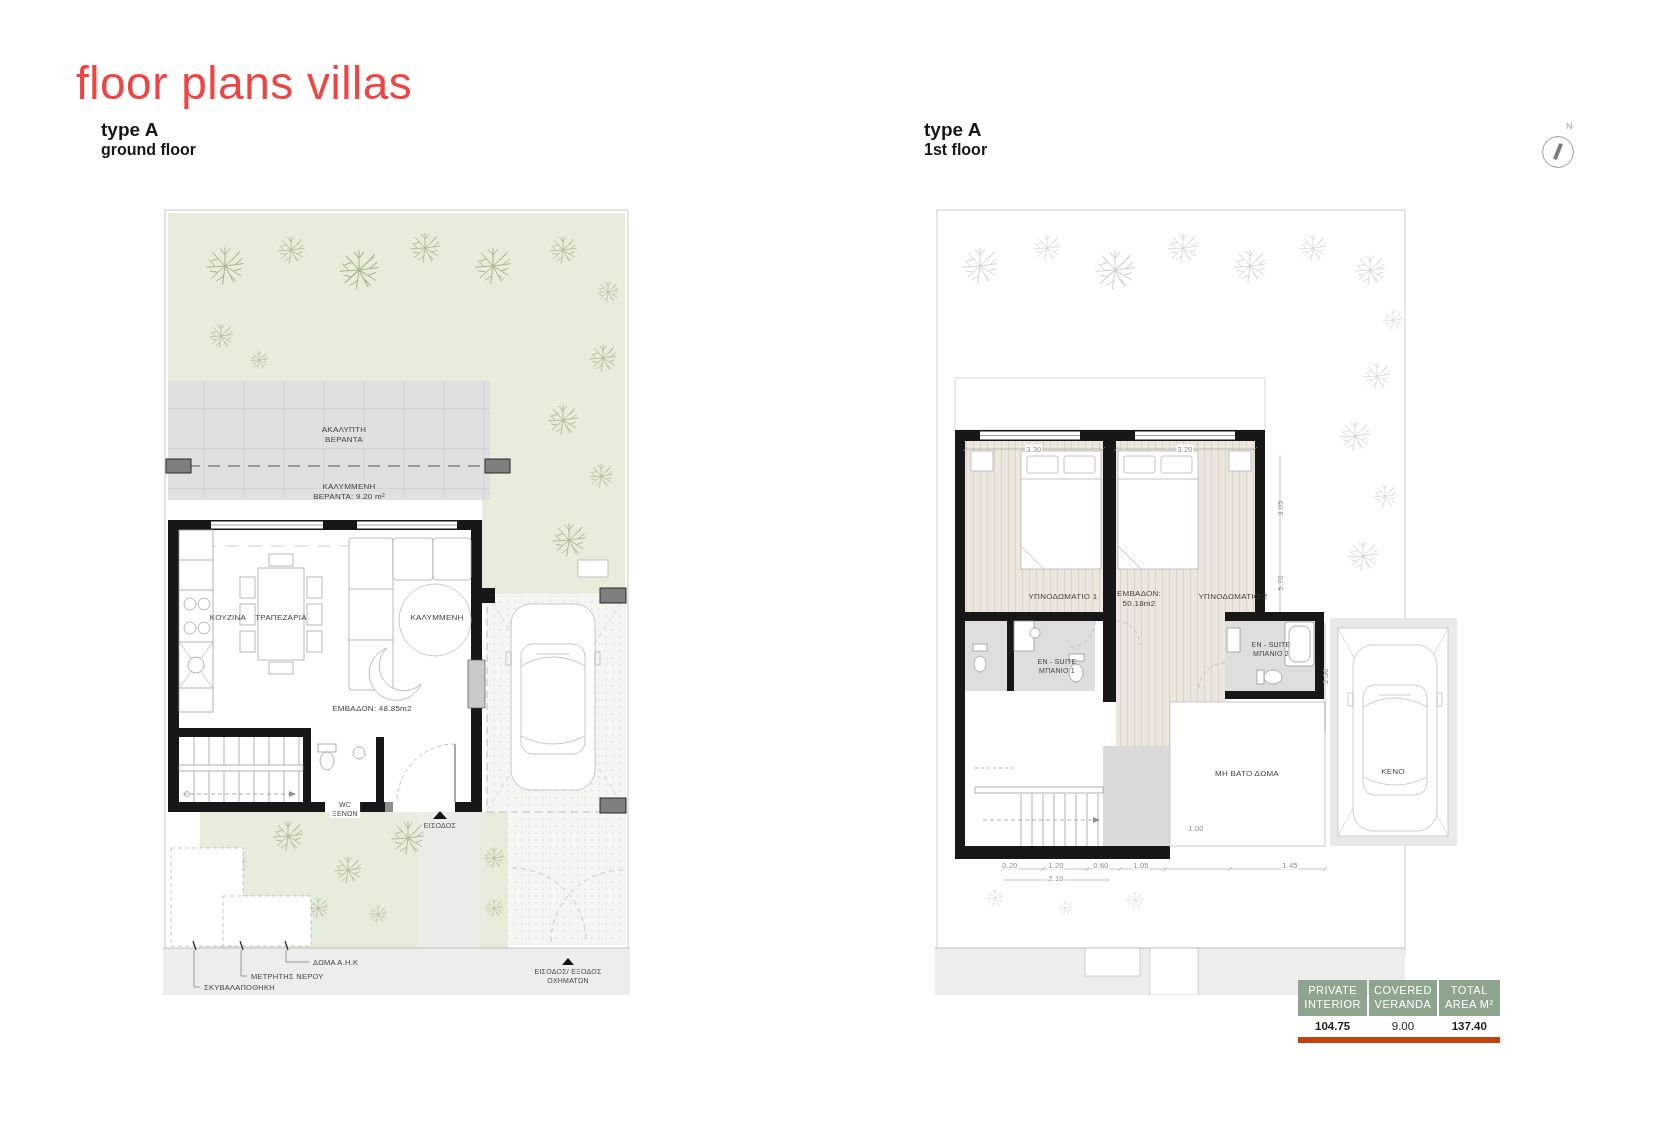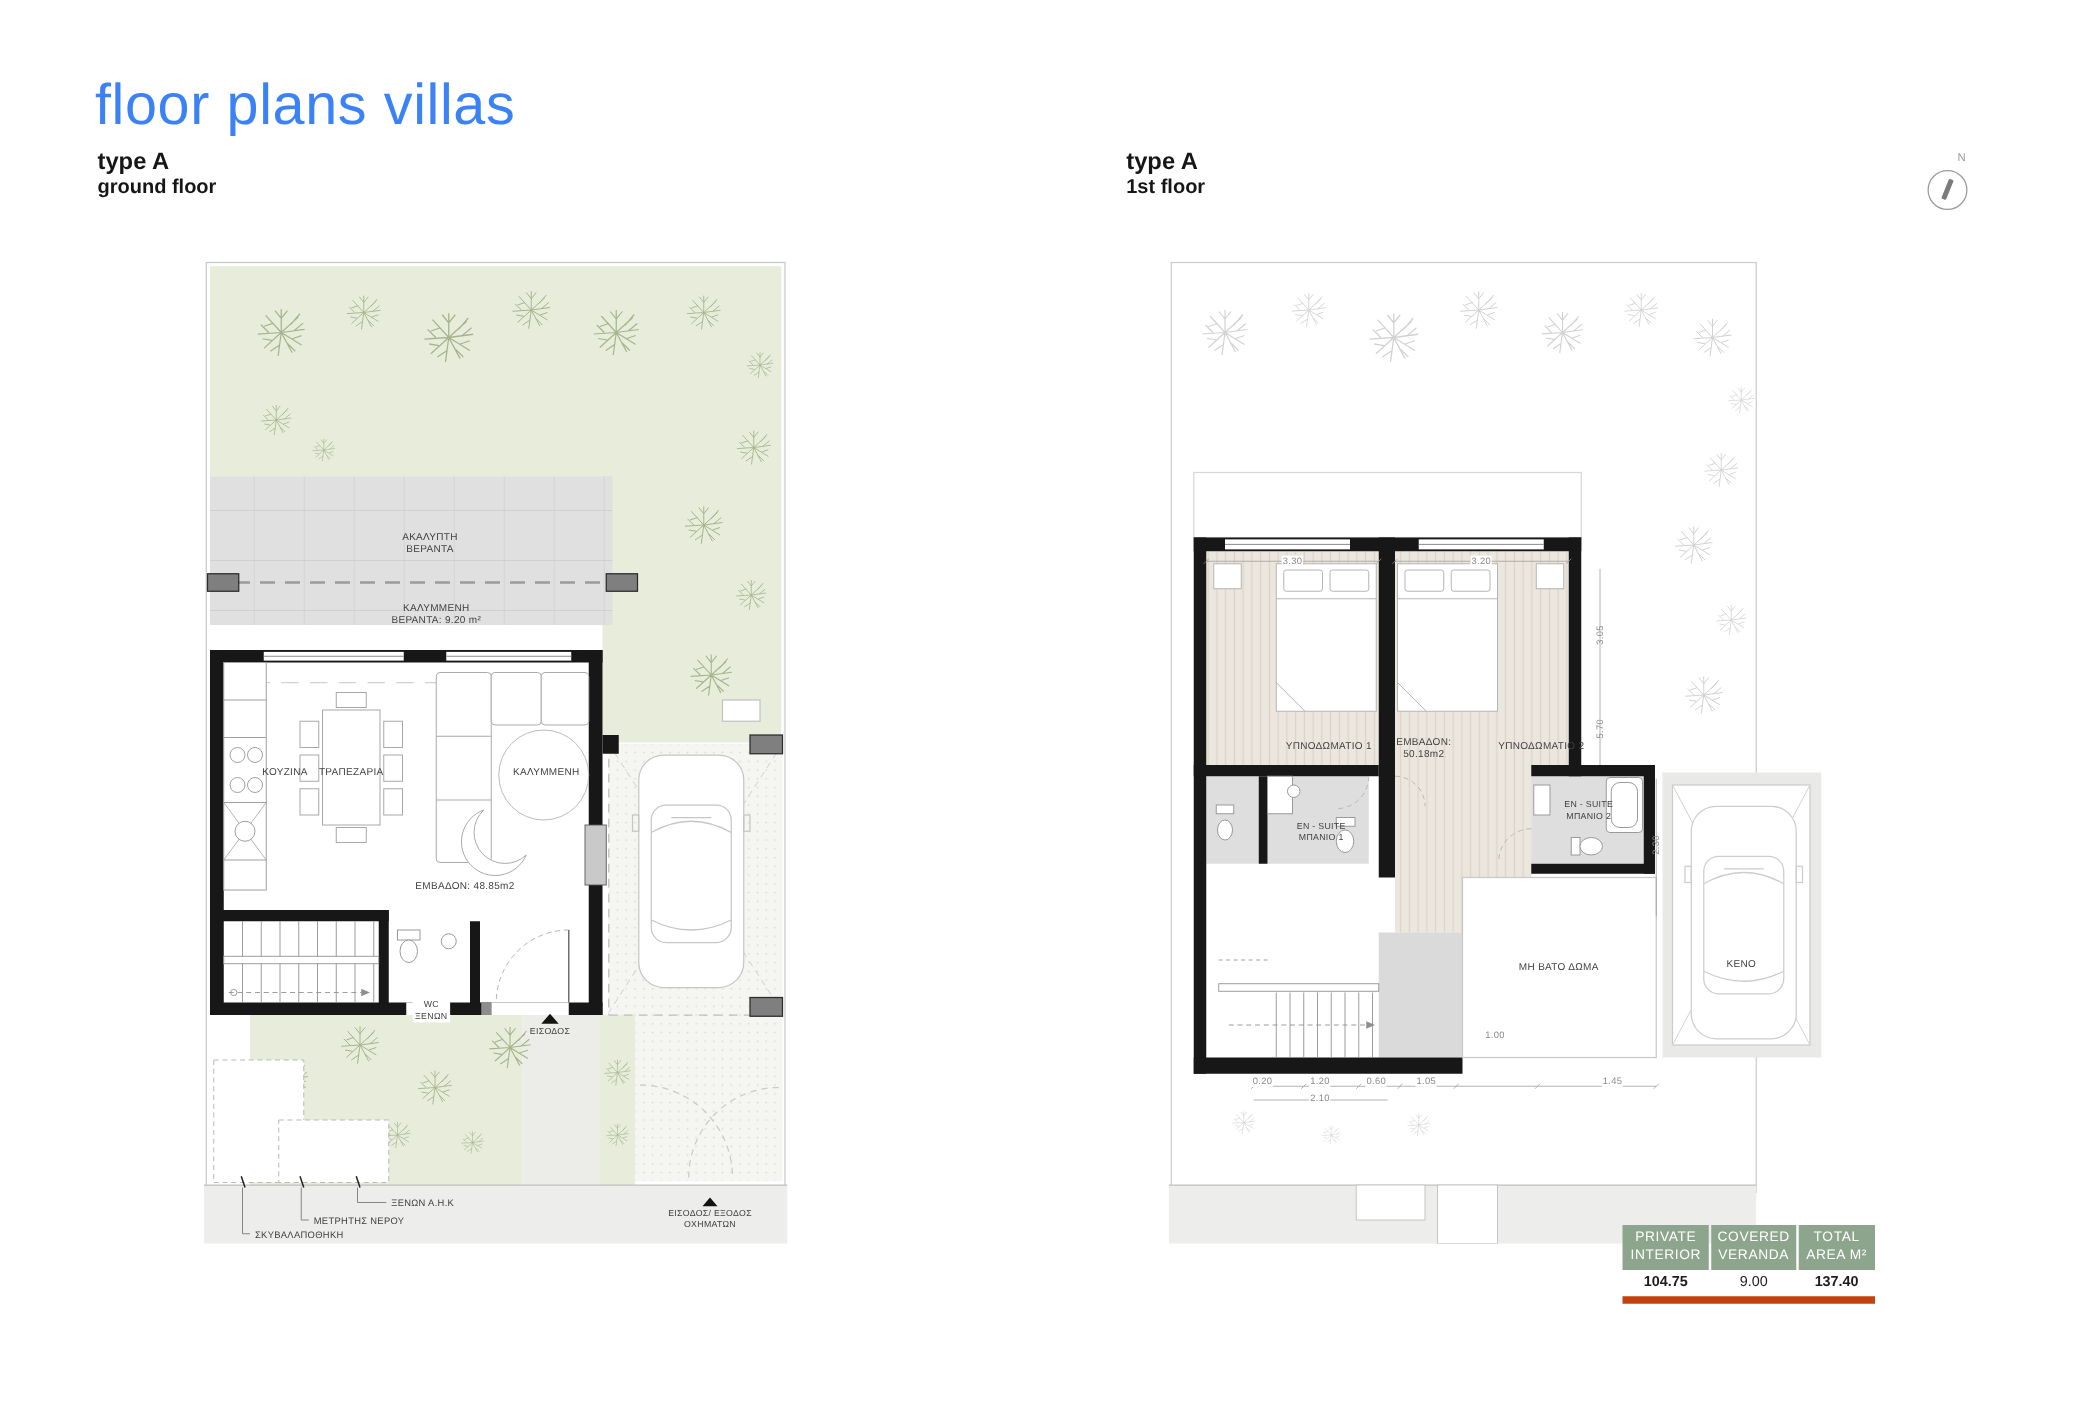--- a/index.html
+++ b/index.html
@@ -1,21 +1,21 @@
 <!DOCTYPE html>
 <html><head>
 <meta charset="utf-8">
 <style>
   html,body{margin:0;padding:0;background:#fff;}
   #page{position:relative;width:1663px;height:1134px;background:#ffffff;overflow:hidden;
         font-family:"Liberation Sans",sans-serif;color:#161616;}
   
   #main-title{position:absolute;left:76px;top:58px;font-size:46px;font-weight:500;
-              letter-spacing:.5px;color:#3b82f6;line-height:1.1;}
-  .plan-sub{position:absolute;line-height:1.18;}
+              letter-spacing:.5px;color:#ef4444;line-height:1.1;}
+  .plan-sub{position:absolute;line-height:1.18;margin-left:23px;}
   .plan-sub .t{font-size:19px;font-weight:700;display:block;}
   .plan-sub .f{font-size:16px;font-weight:700;display:block;}
   
   #compass{position:absolute;left:1542px;top:136px;width:32px;height:32px;}
   #compass .ring{position:absolute;inset:0;border:1px solid #9a9a9a;border-radius:50%;}
   #compass .needle{position:absolute;left:14px;top:7px;width:4px;height:17px;background:#7c7c7c;
                    transform:rotate(22deg);border-radius:1px;}
   #compass .n{position:absolute;left:24px;top:-15px;font-size:9px;color:#9a9a9a;}
   
   .plan{position:absolute;top:208px;}
@@ -272,21 +272,21 @@
     <div class="lbl" style="left:65px;top:410px;">ΚΟΥΖΙΝΑ</div>
     <div class="lbl" style="left:118px;top:410px;">ΤΡΑΠΕΖΑΡΙΑ</div>
     <div class="lbl" style="left:274px;top:410px;">ΚΑΛΥΜΜΕΝΗ</div>
     <div class="lbl" style="left:209px;top:501px;">ΕΜΒΑΔΟΝ: 48.85m2</div>
     <div class="lbl bgw" style="left:182px;top:601px;font-size:7px;">
       <span style="display:block">WC</span>
       <span style="display:block">ΞΕΝΩΝ</span>
     </div>
     <div class="tri-up" style="left:277px;top:603px;"></div>
     <div class="lbl" style="left:277px;top:618px;font-size:7px;">ΕΙΣΟΔΟΣ</div>
-    <div class="lbl tl" style="left:150px;top:750px;font-size:7.5px;">ΞΕΝΩΝ Α.Η.Κ</div>
+    <div class="lbl tl" style="left:150px;top:750px;font-size:7.5px;">ΔΩΜΑ Α.Η.Κ</div>
     <div class="lbl tl" style="left:88px;top:764px;font-size:7.5px;">ΜΕΤΡΗΤΗΣ ΝΕΡΟΥ</div>
     <div class="lbl tl" style="left:41px;top:775px;font-size:7.5px;">ΣΚΥΒΑΛΑΠΟΘΗΚΗ</div>
     <div class="tri-up" style="left:405px;top:750px;border-left-width:6px;border-right-width:6px;border-bottom-width:7px;"></div>
     <div class="lbl" style="left:405px;top:768px;font-size:7px;">
       <span style="display:block">ΕΙΣΟΔΟΣ/ ΕΞΟΔΟΣ</span>
       <span style="display:block">ΟΧΗΜΑΤΩΝ</span>
     </div>
   </div>
 
   <div id="plan-first" class="plan">

